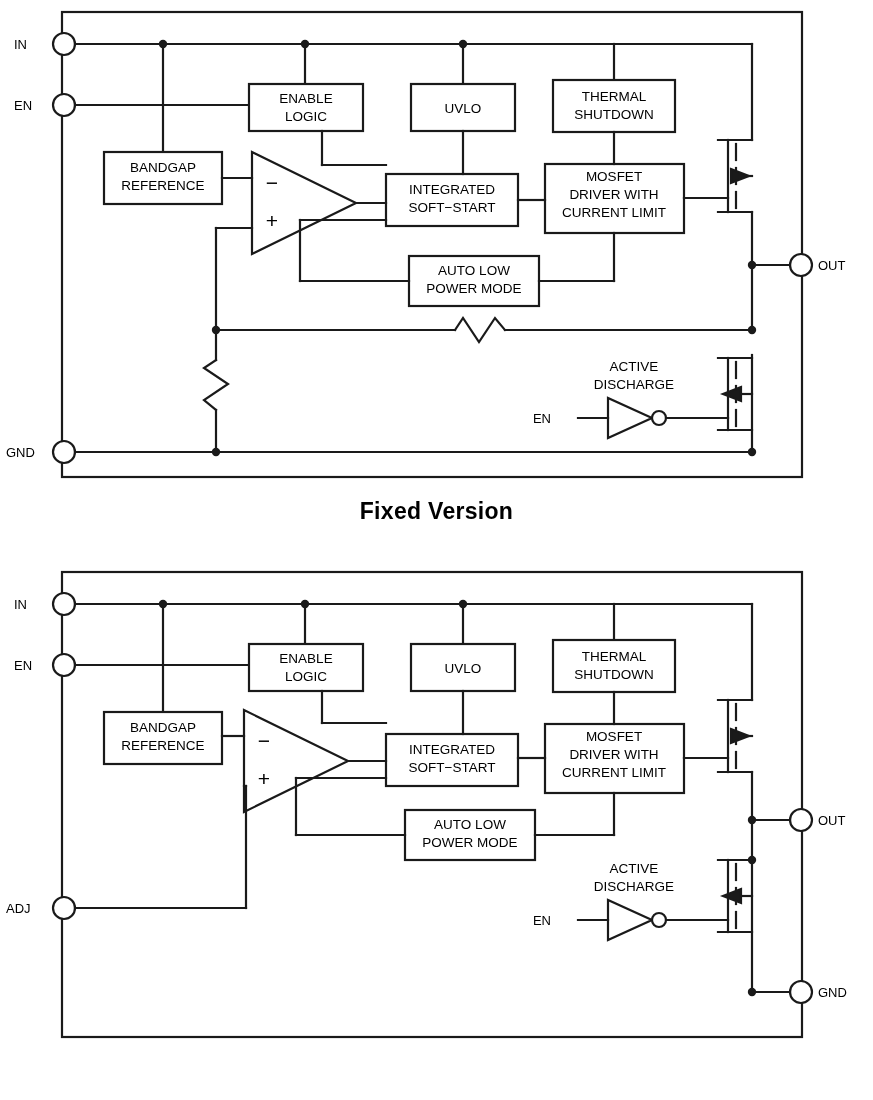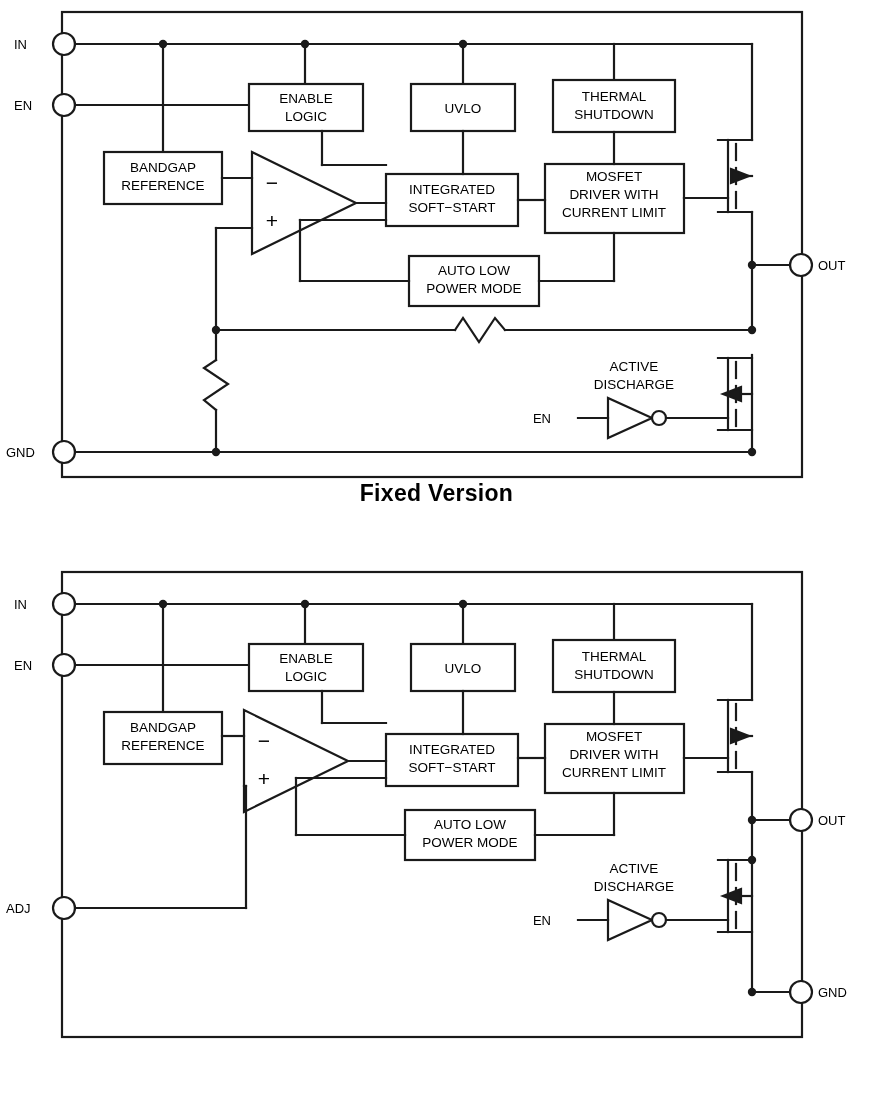--- a/index.html
+++ b/index.html
@@ -26,21 +26,21 @@
     left: 0;
   }
   .caption {
     position: absolute;
     width: 100%;
     text-align: center;
     font-weight: bold;
     font-size: 23px;
     letter-spacing: 0.3px;
   }
-  #caption-fixed { top: 480px; }
+  #caption-fixed { top: 498px; }
   #caption-adj { top: 1052px; }
   text {
     font-family: "Liberation Sans", sans-serif;
   }
   .blk-label {
     font-size: 13.5px;
     text-anchor: middle;
   }
   .pin-label {
     font-size: 13px;

